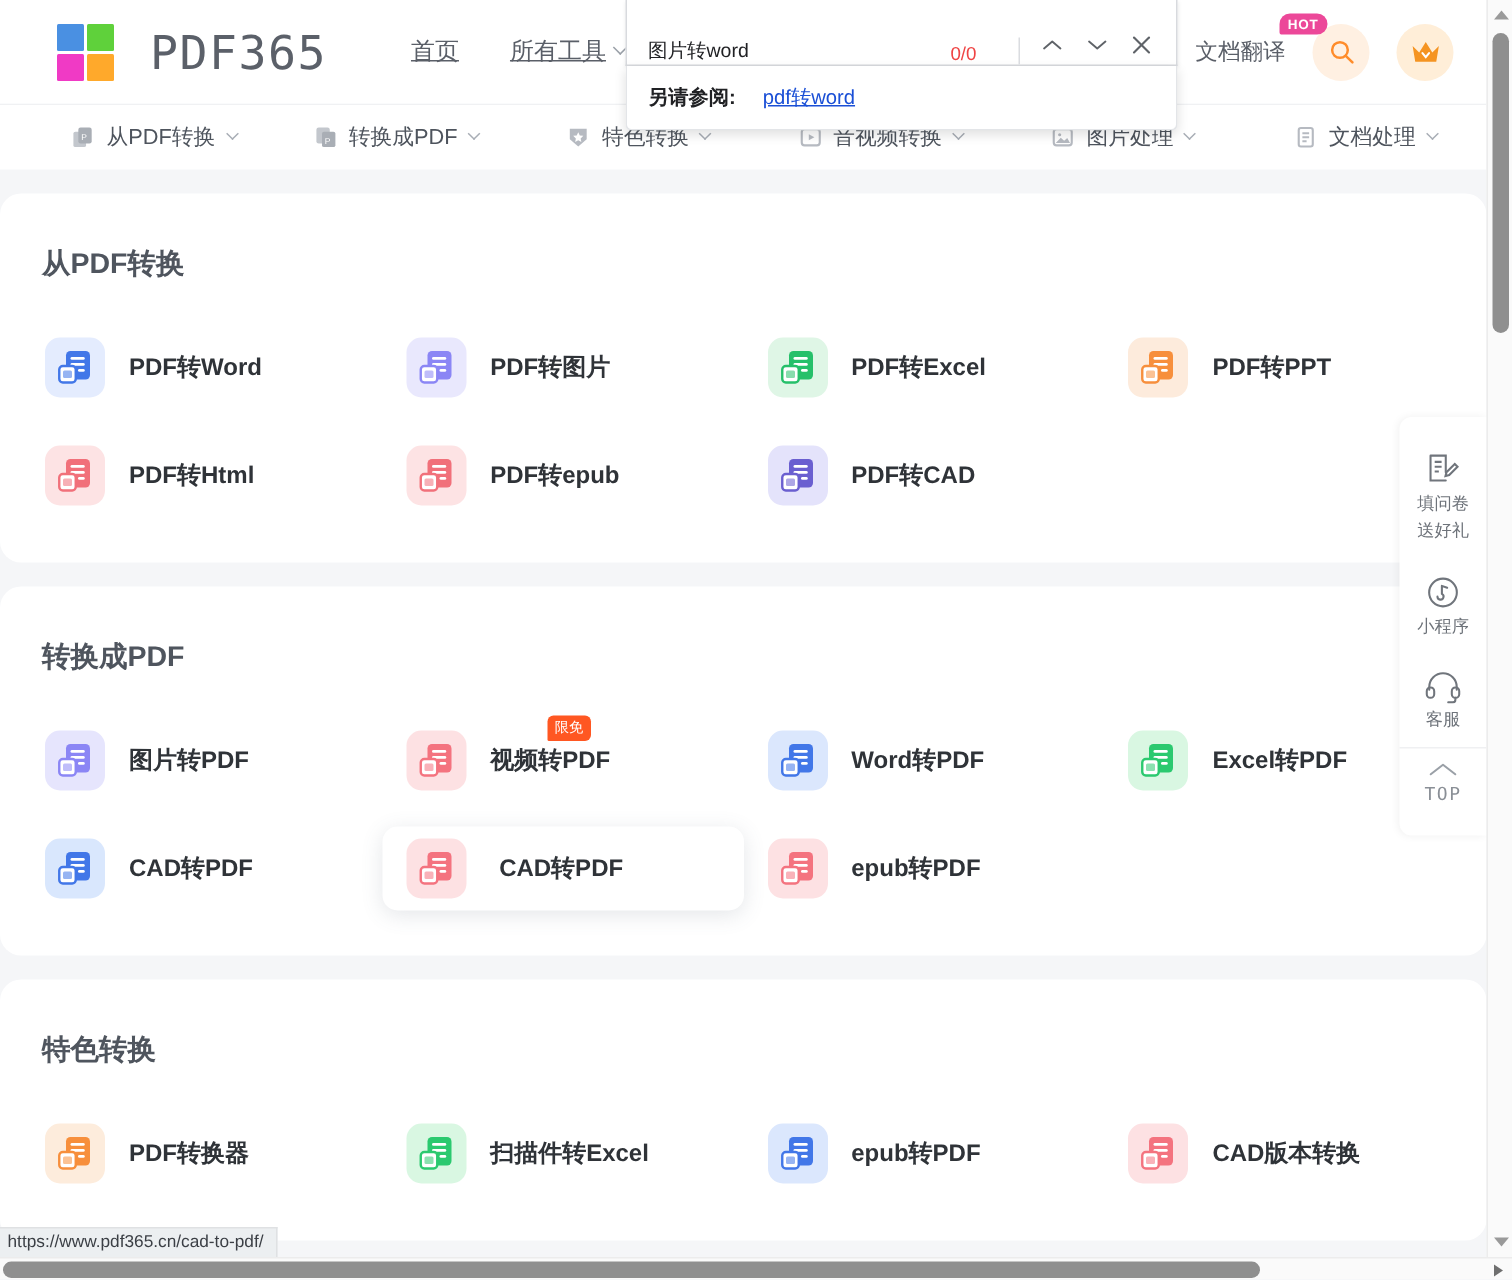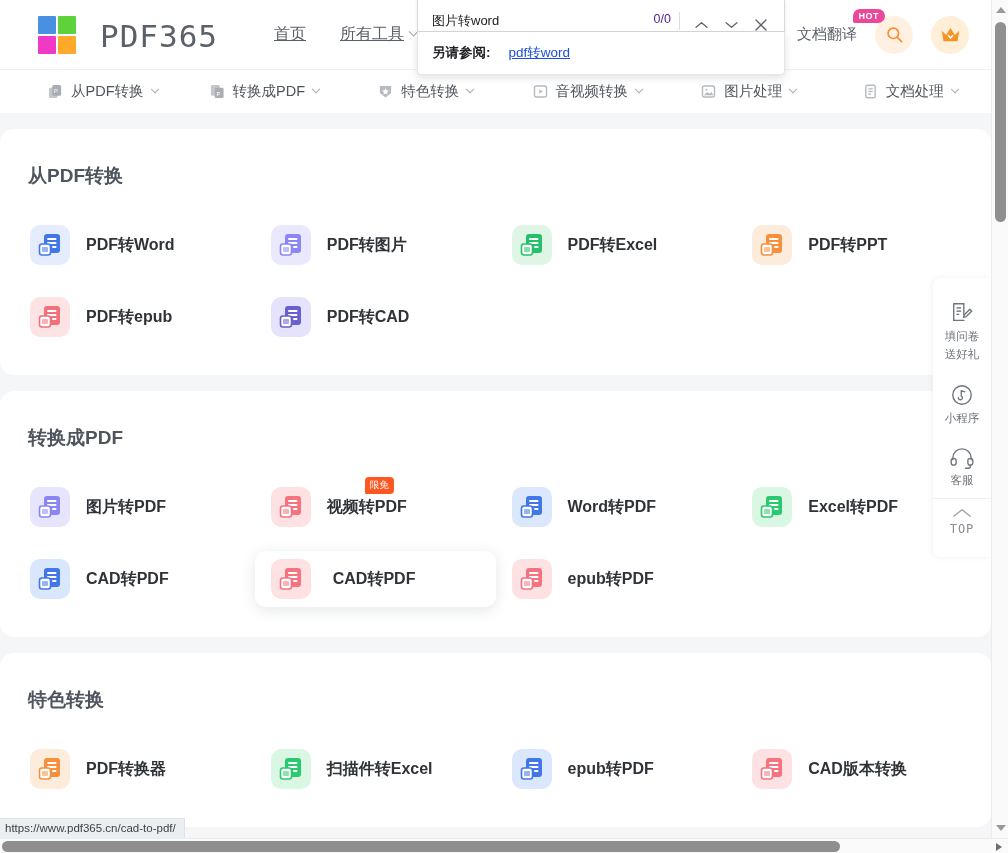--- a/index.html
+++ b/index.html
@@ -203,31 +203,31 @@
 
   
   .find-wrap {
     position: absolute;
     left: 417px; top: 0;
     width: 368px;
     z-index: 60;
     font-family: "Liberation Sans", sans-serif;
   }
   .find-bar {
-    height: 32px;
+    height: 44px;
     background: #ffffff;
     border: 1px solid #d8dade;
     border-top: none;
     display: flex;
-    align-items: flex-start;
+    align-items: flex-end;
     padding: 12px 8px 0 14px;
     box-shadow: 0 1px 3px rgba(0,0,0,.10);
   }
   .find-query { font-size: 13px; color: #202124; flex: 1; }
-  .find-count { font-size: 12.5px; color: #4c1d95; margin-right: 8px; }
+  .find-count { font-size: 12.5px; color: #ef4444; margin-right: 28px; }
   .find-sep { width: 1px; height: 18px; background: #dadce0; margin-right: 6px; }
   .find-btn {
     width: 30px; height: 26px;
     display: flex; align-items: center; justify-content: center;
     cursor: pointer;
   }
   .find-suggest {
     background: #ffffff;
     border: 1px solid #e3e5e8;
     border-top: none;
@@ -465,20 +465,33 @@
                 <svg width="26" height="26" viewBox="0 0 26 26">
                   <rect x="7" y="2" width="16" height="19" rx="3" fill="#f78f3c"></rect>
                   <rect x="10" y="6" width="9.5" height="1.9" rx="1" fill="#fff"></rect>
                   <rect x="10" y="10" width="9.5" height="1.9" rx="1" fill="#fff"></rect>
                   <rect x="15" y="14" width="4.5" height="1.9" rx="1" fill="#fff"></rect>
                   <rect x="2.5" y="12" width="11" height="11" rx="2.4" fill="#fff" stroke="#f78f3c" stroke-width="1.6"></rect>
                   <rect x="5" y="15" width="6" height="5" rx="1" fill="#f78f3c" opacity=".55"></rect>
                 </svg>
               </div>
               <div class="tool-label">PDF转PPT</div>
+            </div>
+            <div class="tool-card">
+              <div class="tool-icon" style="background: rgb(253, 227, 228);">
+                <svg width="26" height="26" viewBox="0 0 26 26">
+                  <rect x="7" y="2" width="16" height="19" rx="3" fill="#f1707a"></rect>
+                  <rect x="10" y="6" width="9.5" height="1.9" rx="1" fill="#fff"></rect>
+                  <rect x="10" y="10" width="9.5" height="1.9" rx="1" fill="#fff"></rect>
+                  <rect x="15" y="14" width="4.5" height="1.9" rx="1" fill="#fff"></rect>
+                  <rect x="2.5" y="12" width="11" height="11" rx="2.4" fill="#fff" stroke="#f1707a" stroke-width="1.6"></rect>
+                  <rect x="5" y="15" width="6" height="5" rx="1" fill="#f1707a" opacity=".55"></rect>
+                </svg>
+              </div>
+              <div class="tool-label">PDF转Html</div>
             </div>
             <div class="tool-card">
               <div class="tool-icon" style="background: rgb(253, 227, 228);">
                 <svg width="26" height="26" viewBox="0 0 26 26">
                   <rect x="7" y="2" width="16" height="19" rx="3" fill="#f1707a"></rect>
                   <rect x="10" y="6" width="9.5" height="1.9" rx="1" fill="#fff"></rect>
                   <rect x="10" y="10" width="9.5" height="1.9" rx="1" fill="#fff"></rect>
                   <rect x="15" y="14" width="4.5" height="1.9" rx="1" fill="#fff"></rect>
                   <rect x="2.5" y="12" width="11" height="11" rx="2.4" fill="#fff" stroke="#f1707a" stroke-width="1.6"></rect>
                   <rect x="5" y="15" width="6" height="5" rx="1" fill="#f1707a" opacity=".55"></rect>

